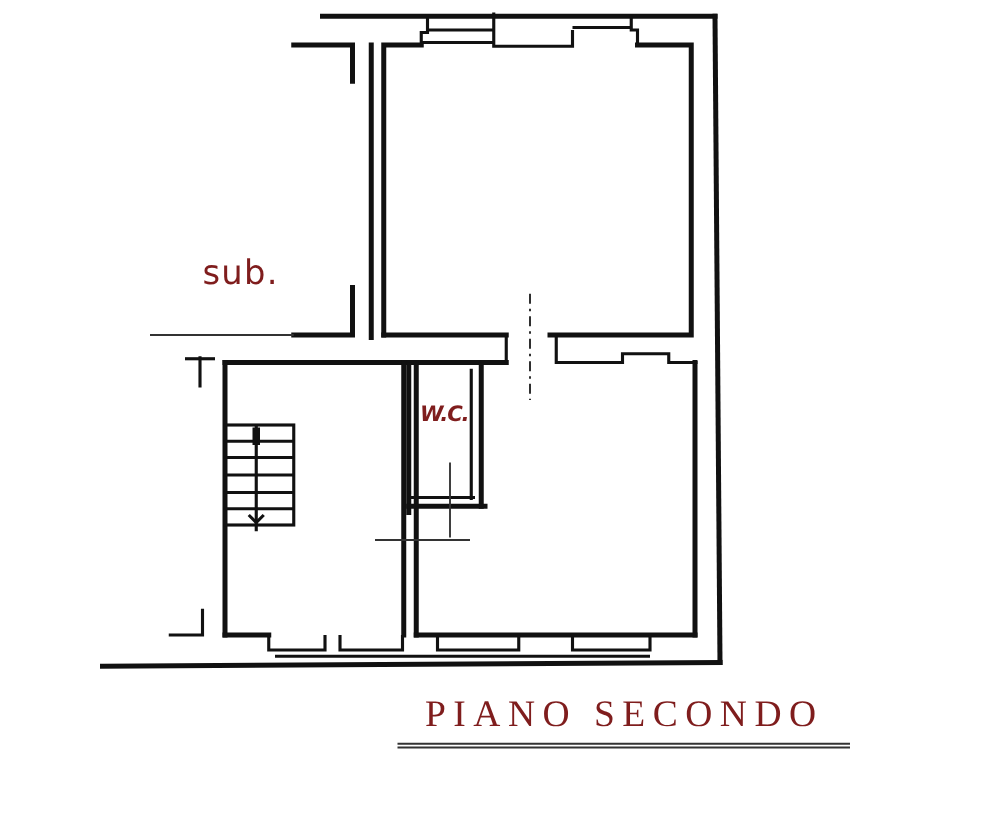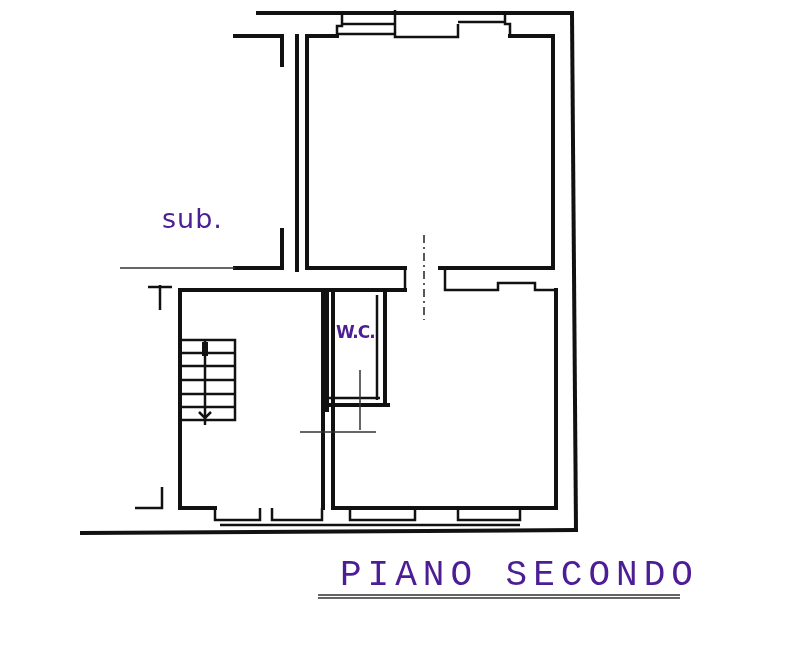--- a/index.html
+++ b/index.html
@@ -2,25 +2,25 @@
 <html><head>
   <meta charset="utf-8">
   <style>
     html, body { margin: 0; padding: 0; background: #ffffff; }
     #canvas { position: relative; width: 800px; height: 651px; background: #ffffff; overflow: hidden; }
     svg { position: absolute; left: 0; top: 0; }
     .wall { stroke: #111111; stroke-width: 4; fill: none; stroke-linecap: square; }
     .wall-thin { stroke: #111111; stroke-width: 2.5; fill: none; }
     .line-light { stroke: #333333; stroke-width: 1.5; fill: none; }
     .line-dash { stroke: #222222; stroke-width: 1.5; fill: none; stroke-dasharray: 8 4 2 4; }
-    .label { position: absolute; color: #4c1d95; font-family: "DejaVu Sans", sans-serif; white-space: nowrap; }
+    .label { position: absolute; color: #7f1d1d; font-family: "DejaVu Sans", sans-serif; white-space: nowrap; }
     .lbl-sub { left: 162px; top: 203px; font-size: 27px; letter-spacing: 1px; }
-    .lbl-wc { left: 336px; top: 322px; font-size: 17px; font-weight: bold; letter-spacing: -1px; }
+    .lbl-wc { left: 336px; top: 322px; font-size: 17px; font-weight: bold; letter-spacing: -1px; font-style: italic; }
     .lbl-h { left: 216px; top: 440px; font-size: 25px; letter-spacing: -1px; }
-    .lbl-title { left: 340px; top: 555px; font-size: 36px; letter-spacing: 6px; font-family: Liberation Mono, monospace; }
+    .lbl-title { left: 340px; top: 555px; font-size: 30px; letter-spacing: 6px; font-family: Liberation Serif, serif; }
   </style>
 </head>
 <body>
 
 <div id="canvas">
   <svg width="800" height="651" viewBox="0 0 800 651">
 
     <g>
       <line class="wall" x1="258" y1="13" x2="572" y2="13"></line>
       <line class="wall" x1="572" y1="13" x2="576" y2="530"></line>

